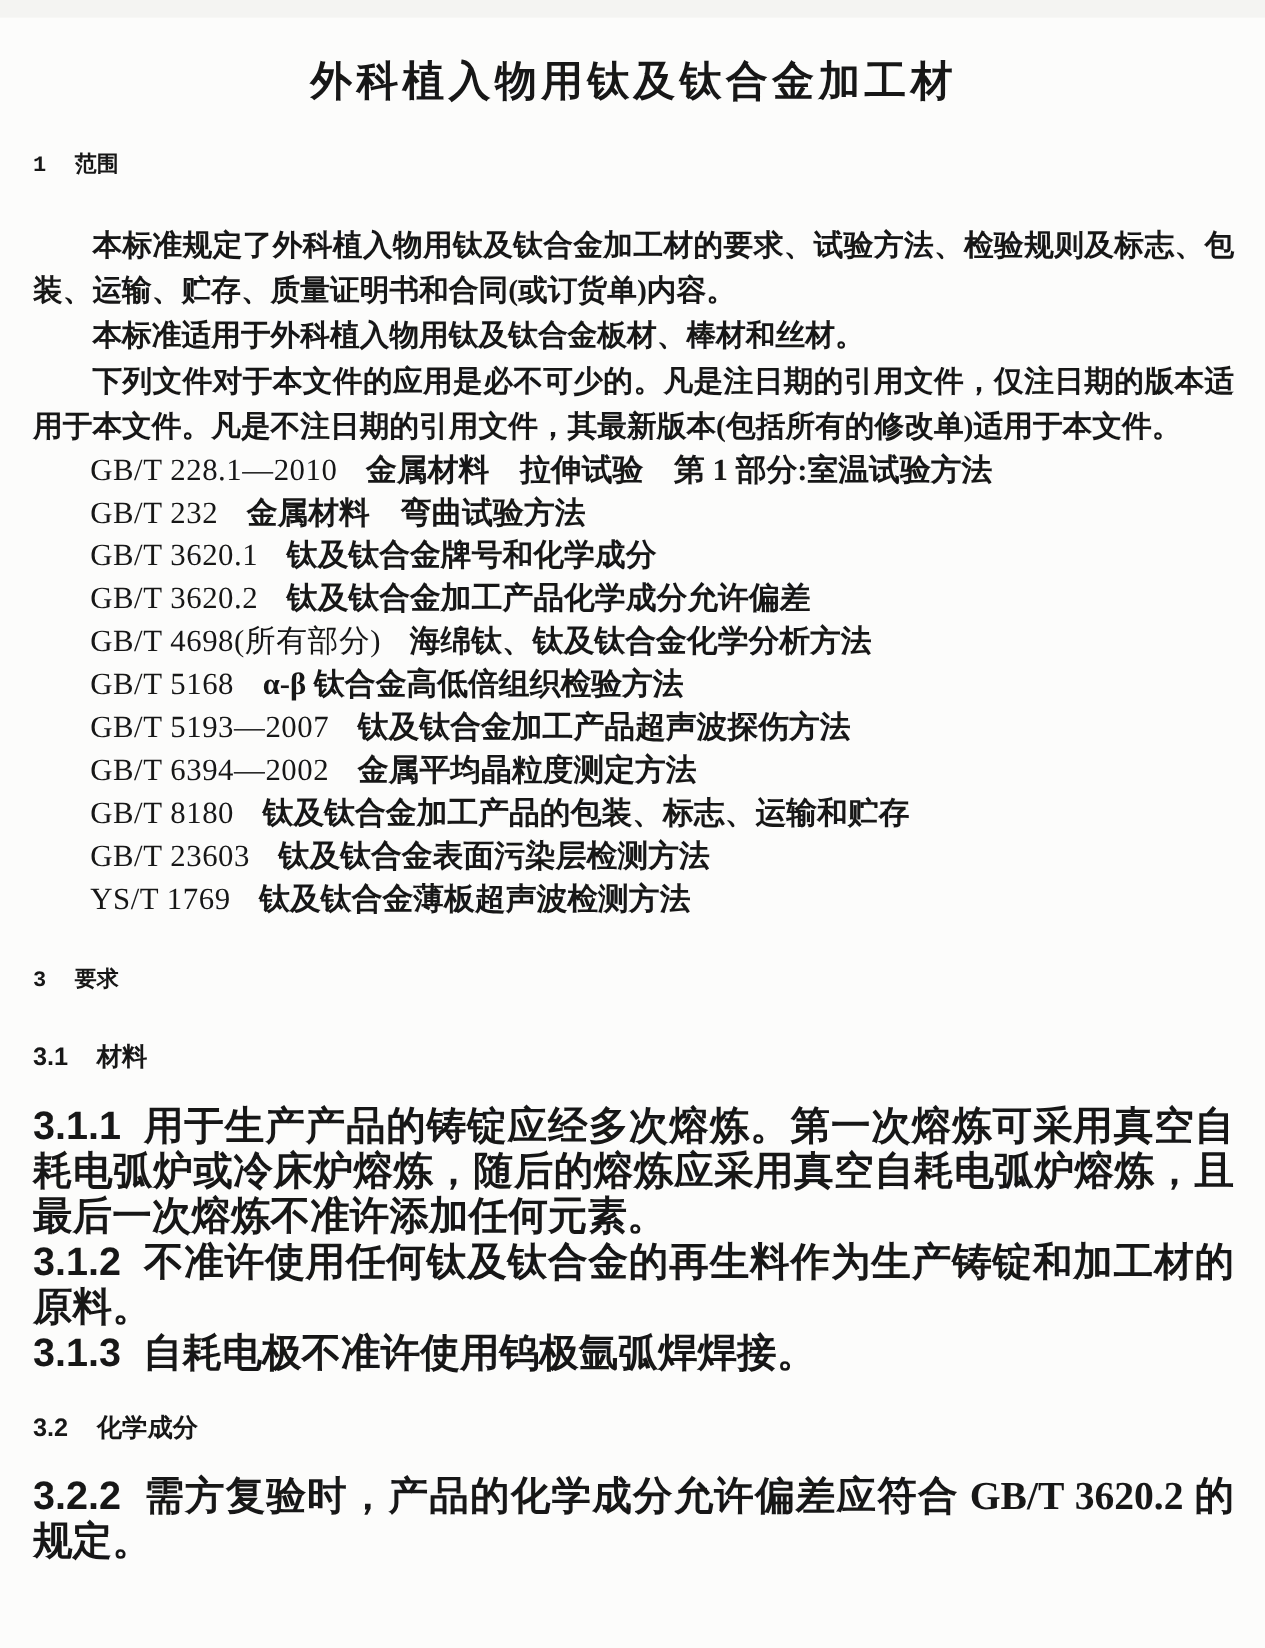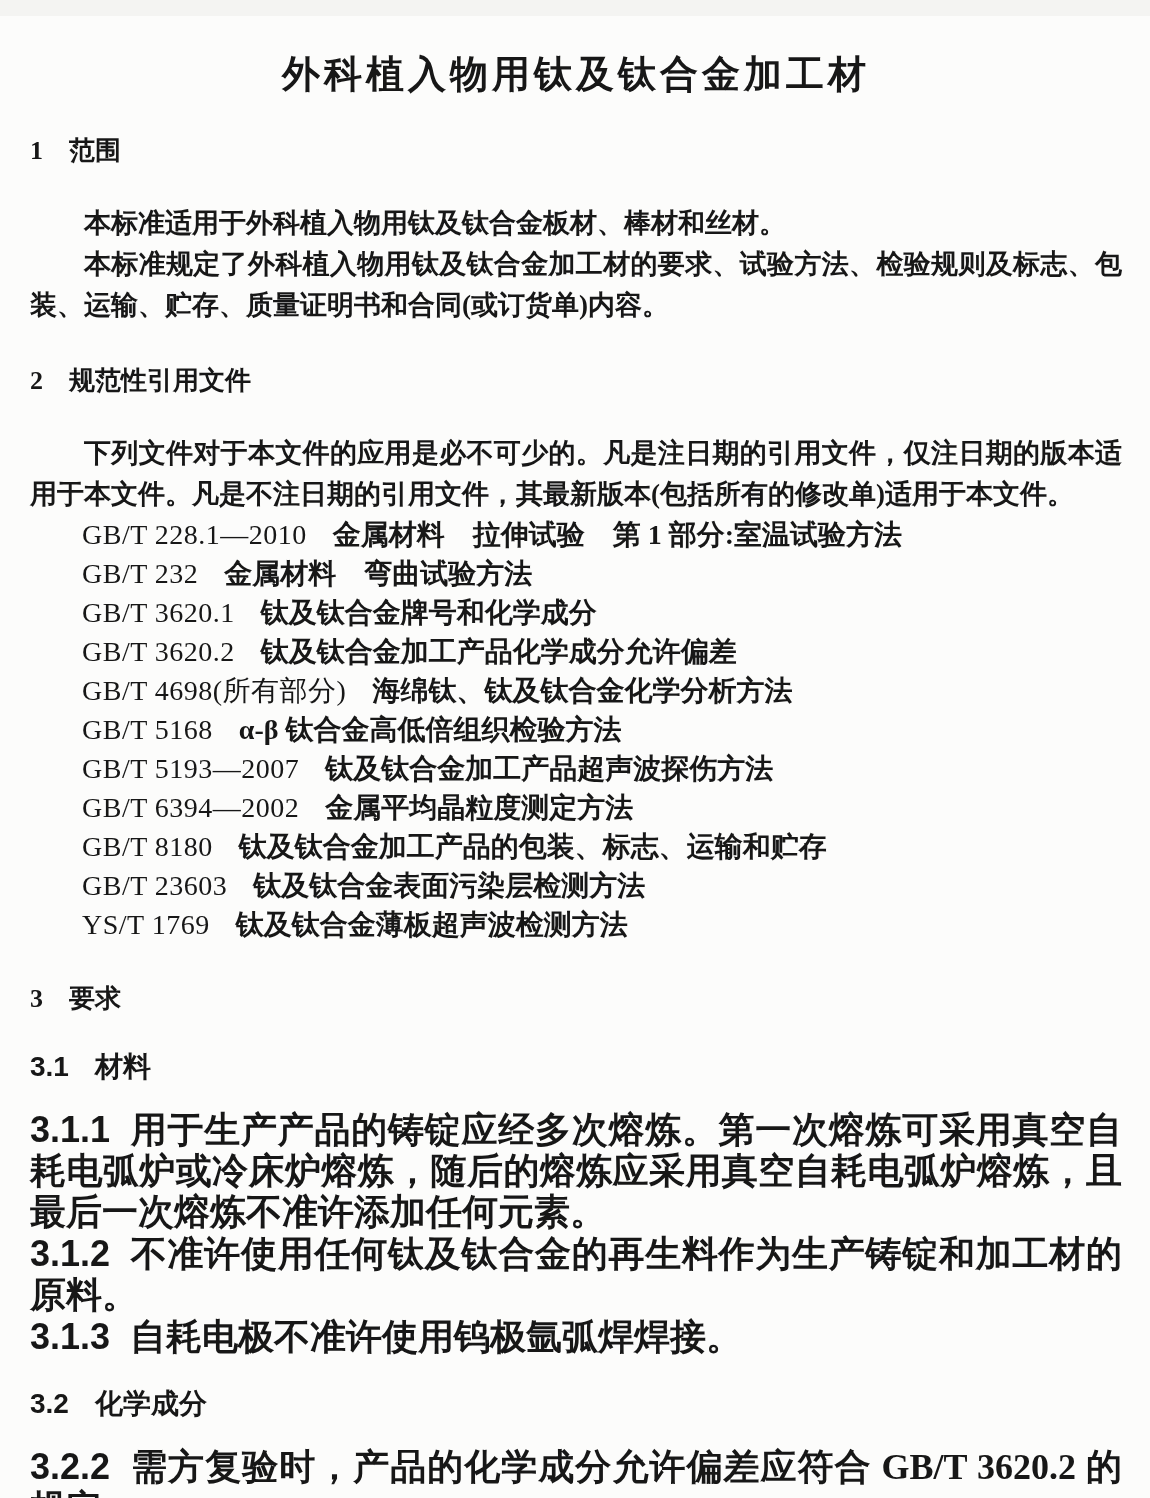--- a/index.html
+++ b/index.html
@@ -18,31 +18,31 @@
   .doc-title {
     text-align: center;
     font-family: "Liberation Sans", "DejaVu Sans", sans-serif;
     font-weight: bold;
     font-size: 38px;
     line-height: 44px;
     letter-spacing: 4px;
     margin-bottom: 35px;
   }
   .section-heading {
-    font-family: Liberation Serif, serif;
+    font-family: Liberation Mono, monospace;
     font-weight: bold;
-    font-size: 26px;
+    font-size: 20px;
     line-height: 34px;
     margin-top: 38px;
     margin-bottom: 35px;
   }
   .sub-heading {
     font-family: "Liberation Sans", "DejaVu Sans", sans-serif;
     font-weight: bold;
-    font-size: 28px;
+    font-size: 23px;
     line-height: 32px;
     margin-top: 30px;
     margin-bottom: 26px;
   }
   .sec-num { display: inline-block; margin-right: 26px; }
   .body-p {
     font-size: 27px;
     line-height: 41px;
     font-weight: bold;
     text-align: justify;
@@ -78,26 +78,23 @@
 <body>
 
 <div class="page">
 
   <h1 class="doc-title">外科植入物用钛及钛合金加工材</h1>
 
   <div class="section-heading">
     <span class="sec-num">1</span><span>范围</span>
   </div>
 
+  <p class="body-p indent">本标准规定了外科植入物用钛及钛合金加工材的要求、试验方法、检验规则及标志、包装、运输、贮存、质量证明书和合同(或订货单)内容。</p>
   <p class="body-p indent">本标准适用于外科植入物用钛及钛合金板材、棒材和丝材。</p>
-  <p class="body-p indent">本标准规定了外科植入物用钛及钛合金加工材的要求、试验方法、检验规则及标志、包装、运输、贮存、质量证明书和合同(或订货单)内容。</p>
 
-  <div class="section-heading">
-    <span class="sec-num">2</span><span>规范性引用文件</span>
-  </div>
 
   <p class="body-p indent">下列文件对于本文件的应用是必不可少的。凡是注日期的引用文件，仅注日期的版本适用于本文件。凡是不注日期的引用文件，其最新版本(包括所有的修改单)适用于本文件。</p>
 
   <div class="ref-list">
     <div class="ref-item"><span class="ref-code">GB/T 228.1—2010</span><span class="ref-title">金属材料　拉伸试验　第 1 部分:室温试验方法</span></div>
     <div class="ref-item"><span class="ref-code">GB/T 232</span><span class="ref-title">金属材料　弯曲试验方法</span></div>
     <div class="ref-item"><span class="ref-code">GB/T 3620.1</span><span class="ref-title">钛及钛合金牌号和化学成分</span></div>
     <div class="ref-item"><span class="ref-code">GB/T 3620.2</span><span class="ref-title">钛及钛合金加工产品化学成分允许偏差</span></div>
     <div class="ref-item"><span class="ref-code">GB/T 4698(所有部分)</span><span class="ref-title">海绵钛、钛及钛合金化学分析方法</span></div>
     <div class="ref-item"><span class="ref-code">GB/T 5168</span><span class="ref-title">α-β 钛合金高低倍组织检验方法</span></div>

